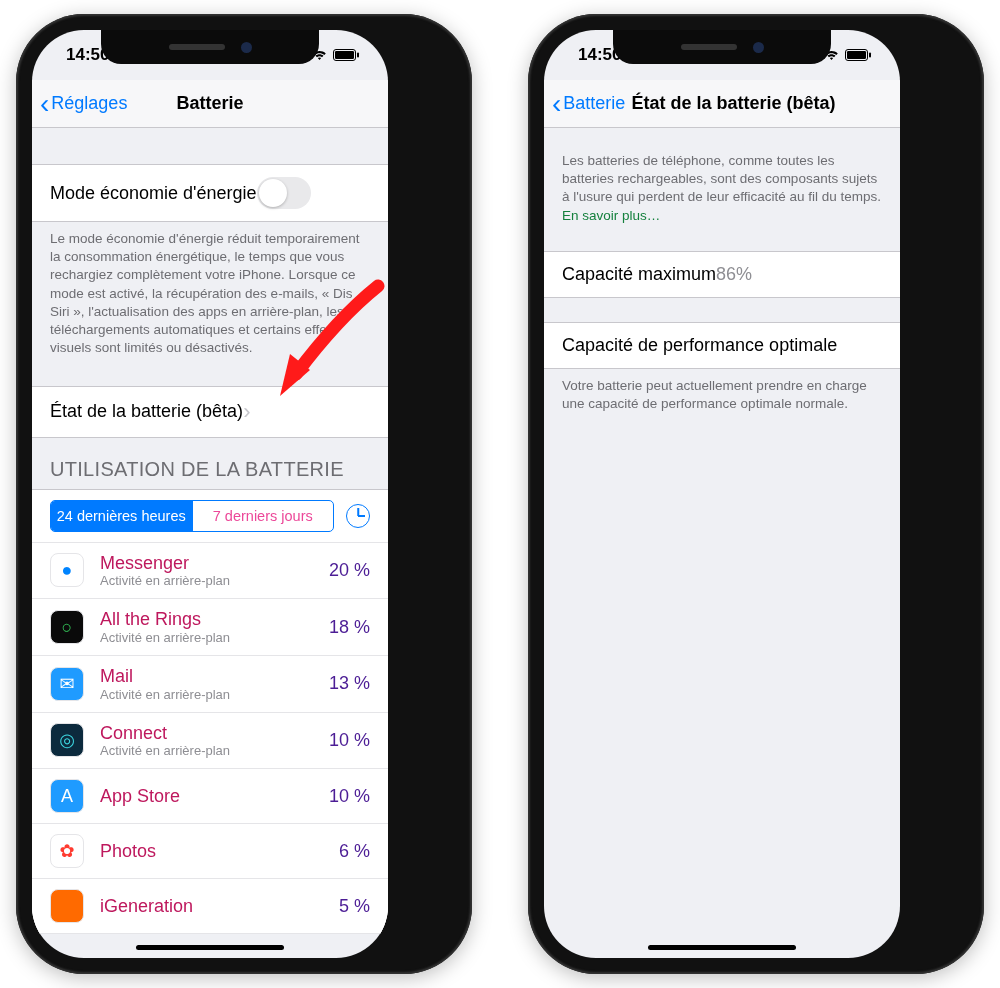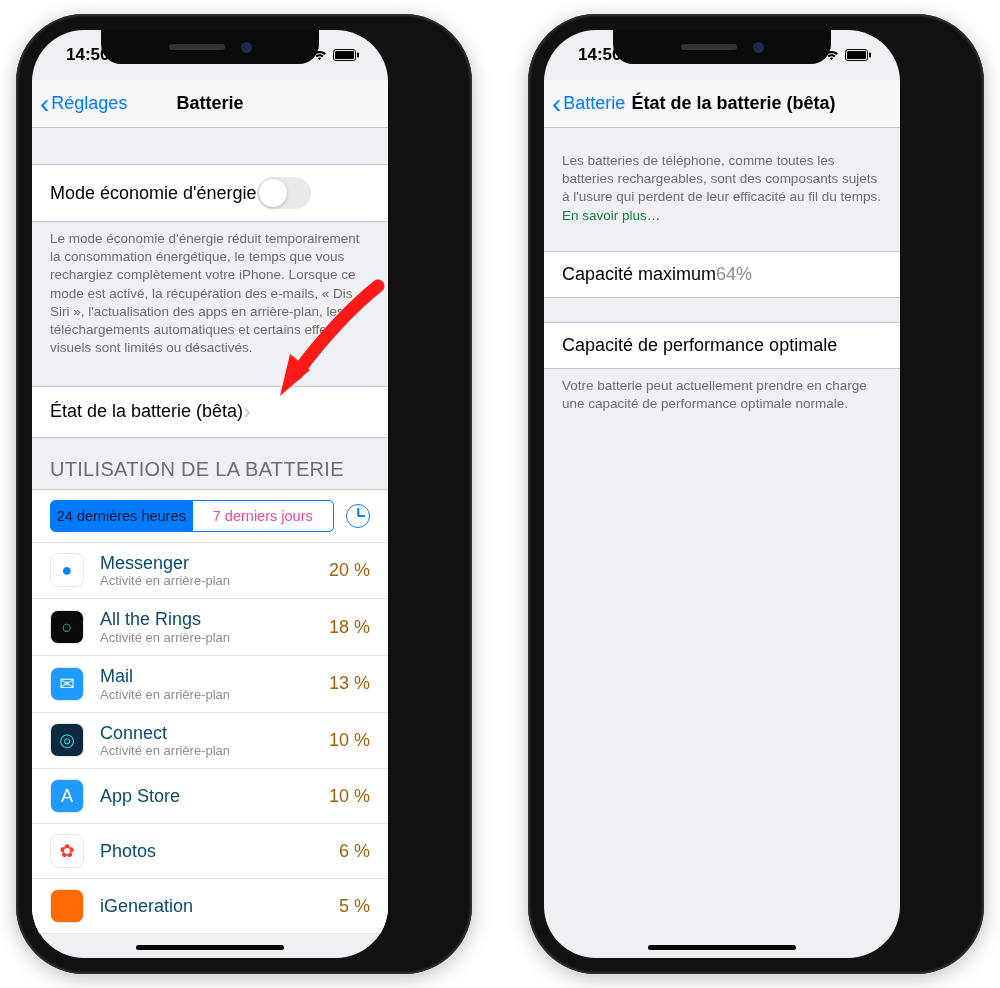--- a/index.html
+++ b/index.html
@@ -145,21 +145,21 @@
     display: flex;
     border: 1.5px solid #007aff;
     border-radius: 5px;
     overflow: hidden;
     height: 32px;
   }
   .seg button {
     flex: 1; border: none; background: transparent;
     font-size: 14.5px; color: #ec4899; cursor: pointer;
   }
-  .seg button.active { background: #007aff; color: #0f172a; }
+  .seg button.active { background: #007aff; color: #ffffff; }
   .seg button + button { border-left: 1.5px solid #007aff; }
   .clock-icon {
     width: 24px; height: 24px; border: 1.5px solid #007aff;
     border-radius: 50%; position: relative; flex-shrink: 0;
   }
   .clock-icon::before {
     content: ""; position: absolute; width: 1.5px; height: 8px;
     background: #007aff; top: 3px; left: 50%; transform: translateX(-50%);
   }
   .clock-icon::after {
@@ -173,23 +173,23 @@
     border-bottom: 1px solid #e5e5e8;
     background: #fff;
   }
   .app-row:first-child { border-top: 1px solid #e5e5e8; }
   .app-icon {
     width: 34px; height: 34px; border-radius: 8px; flex-shrink: 0;
     display: flex; align-items: center; justify-content: center;
     font-size: 18px; color: #fff;
   }
   .app-text { flex: 1; }
-  .app-name { font-size: 18px; color: #0c4a6e; line-height: 1.15; }
+  .app-name { font-size: 18px; color: #be185d; line-height: 1.15; }
   .app-sub { font-size: 13px; color: #8e8e93; }
-  .app-pct { font-size: 18px; color: #a16207; }
+  .app-pct { font-size: 18px; color: #4c1d95; }
   .home-ind {
     position: absolute; bottom: 8px; left: 50%;
     transform: translateX(-50%);
     width: 148px; height: 5px; background: #000;
     border-radius: 3px;
   }
   
   .arrow {
     position: absolute;
     top: 264px; left: 252px;
@@ -389,21 +389,21 @@
       <div class="content">
         <div class="footer-text" style="padding-top:24px">
           <span>Les batteries de téléphone, comme toutes les batteries rechargeables, sont des composants sujets à l'usure qui perdent de leur efficacité au fil du temps.</span><br>
           <span class="link">En savoir plus…</span>
         </div>
 
         <div style="height:24px"></div>
 
         <div class="cell">
           <span>Capacité maximum</span>
-          <span class="value-text">64%</span>
+          <span class="value-text">86%</span>
         </div>
 
         <div style="height:24px"></div>
 
         <div class="cell">
           <span>Capacité de performance optimale</span>
         </div>
         <div class="footer-text">Votre batterie peut actuellement prendre en charge une capacité de performance optimale normale.</div>
       </div>
 

